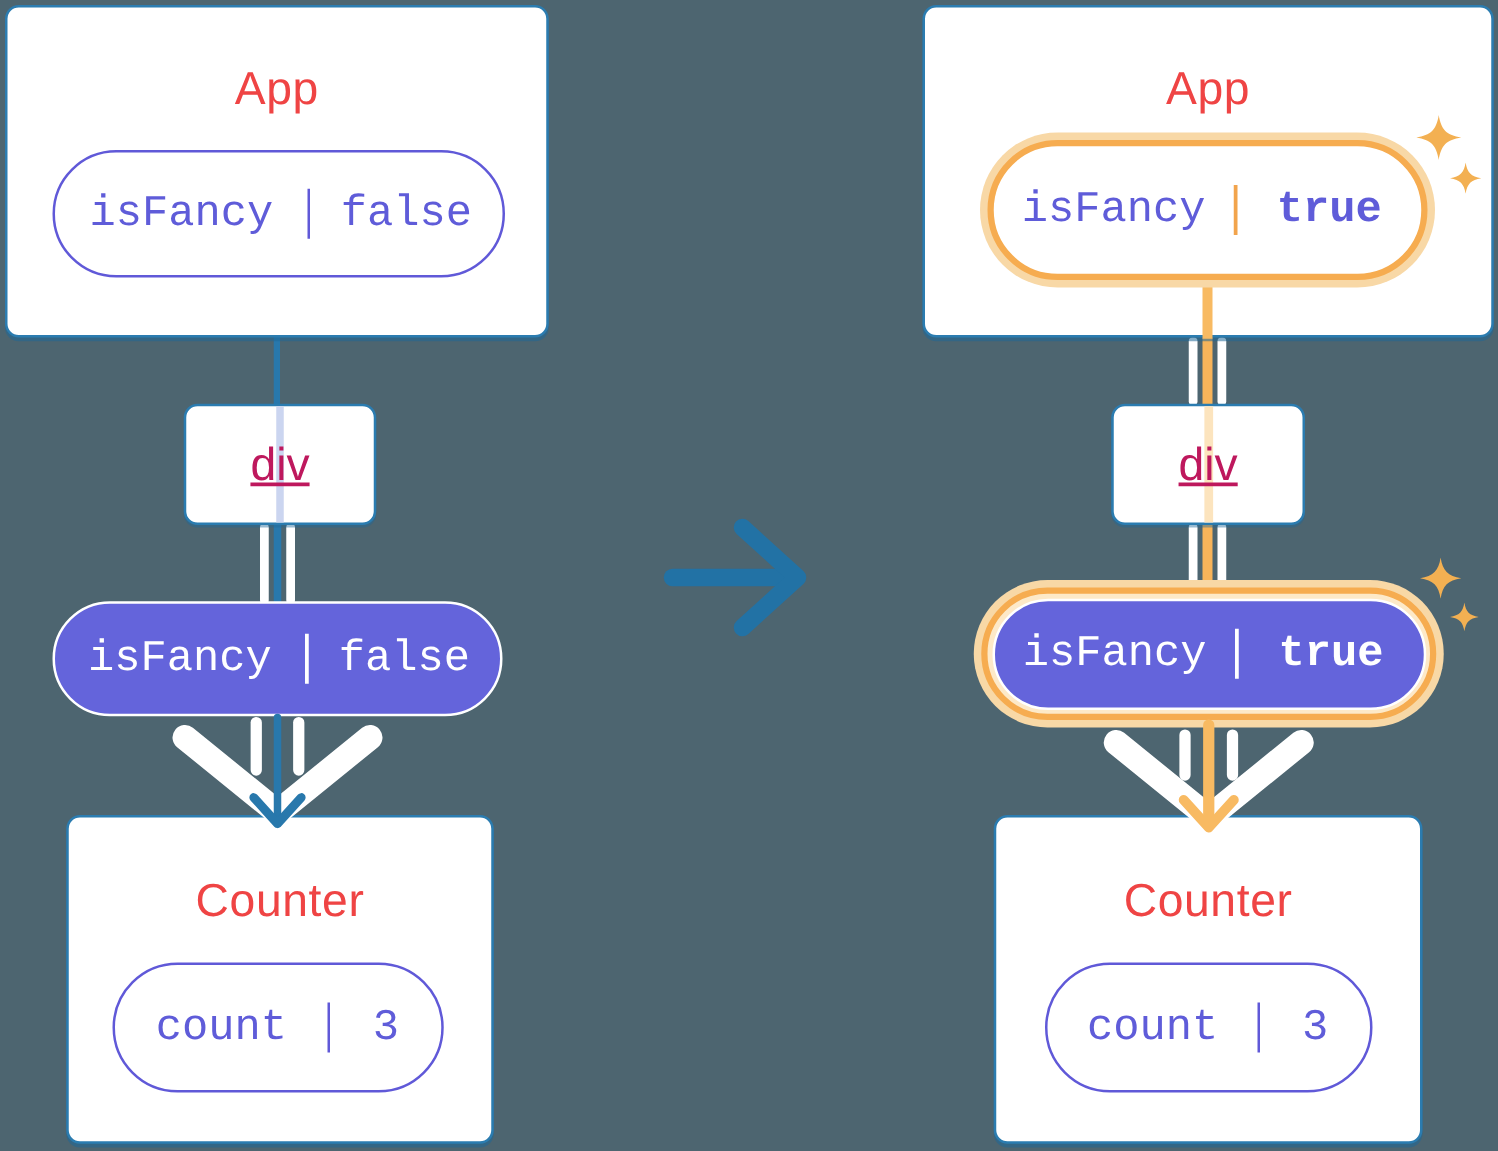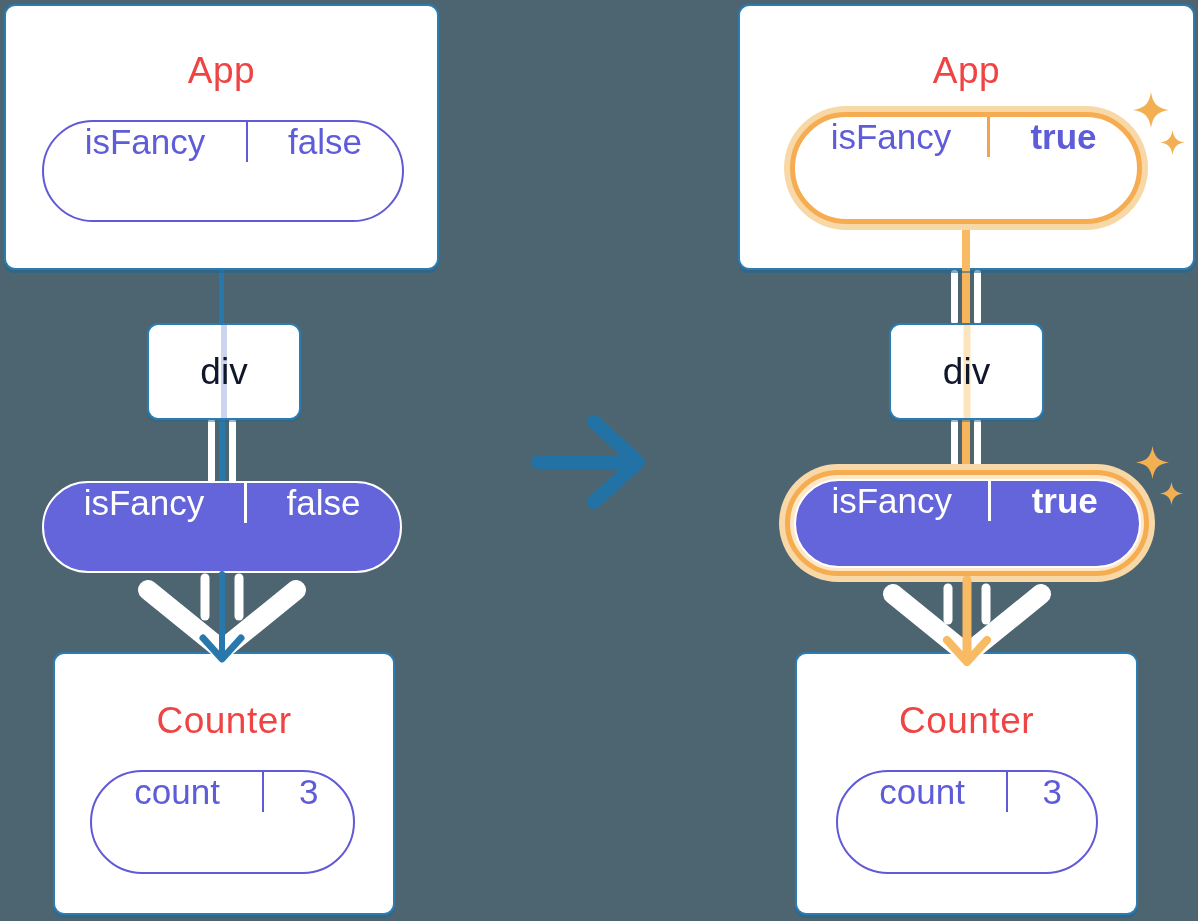--- a/index.html
+++ b/index.html
@@ -14,24 +14,24 @@
     box-shadow:0 3px 0 rgba(31,104,152,.55);z-index:2;
   }
   .card-title{
     text-align:center;font-size:37px;font-weight:500;color:#ef4444;letter-spacing:.5px;
   }
   .small-box{
     position:absolute;background:#fff;border:2.5px solid #2B7CB0;border-radius:11px;
     box-shadow:0 2px 0 rgba(31,104,152,.45);z-index:2;
     display:flex;align-items:center;justify-content:center;
   }
-  .small-box .label{font-size:37px;font-weight:500;color:#0f172a;position:relative;z-index:2;}
+  .small-box .label{font-size:37px;font-weight:500;color:#be185d;position:relative;z-index:2;text-decoration:underline;}
   .inner-line{position:absolute;left:50%;top:0;bottom:0;transform:translateX(-50%);z-index:1;}
   
-  .pill{position:absolute;display:flex;align-items:flex-start;border-radius:999px;z-index:3;}
+  .pill{position:absolute;display:flex;align-items:center;border-radius:999px;z-index:3;font-family:Liberation Mono, monospace;}
   .pill .cell{display:flex;align-items:center;justify-content:center;font-size:35px;}
   .pill-outline{border:2.5px solid #6059D8;background:#fff;}
   .pill-outline .cell{color:#5F5CD9;}
   .pill-outline .key{border-right:2.5px solid #6059D8;}
   .pill-filled{background:#6464DB;border:2.5px solid #fff;}
   .pill-filled .cell{color:#fff;}
   .pill-filled .key{border-right:3px solid #fff;}
   .k57{flex:0 0 57%;} .v43{flex:1;}
   .k66{flex:0 0 66%;} .v34{flex:1;}
   .bold{font-weight:700;}

